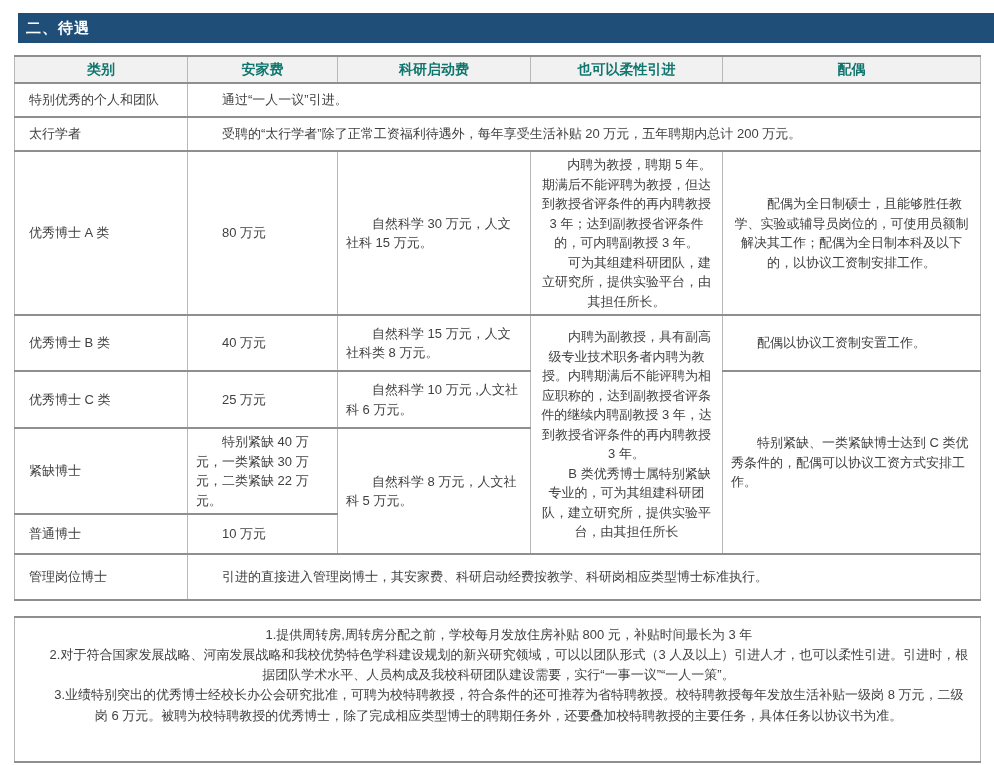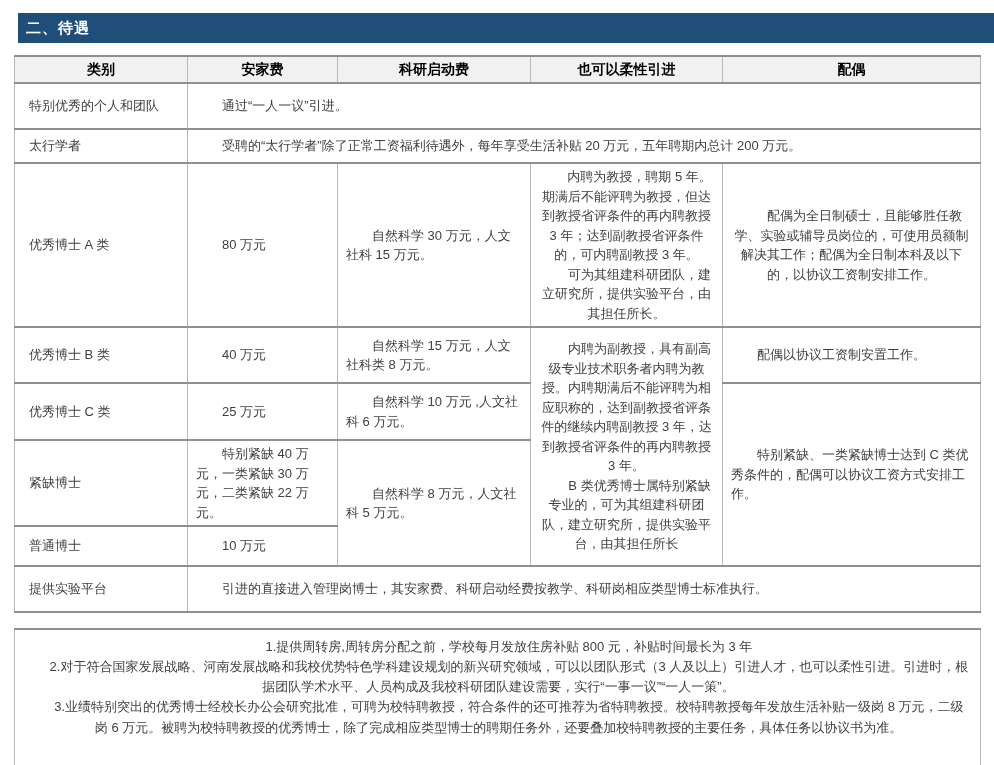--- a/index.html
+++ b/index.html
@@ -18,32 +18,32 @@
     margin-left:14px; font-size:13px;
   }
   table.tbl.main { margin-top:12px; }
   table.tbl.secondary { margin-top:15px; }
   th, td {
     border-left:1px solid #b8b8b8; border-right:1px solid #b8b8b8;
     border-top:2px solid #8f8f8f; border-bottom:2px solid #8f8f8f;
     box-sizing:border-box;
   }
   th {
-    background:#f1f1f1; color:#000000; font-size:14px; font-weight:bold;
+    background:#f1f1f1; color:#0f766e; font-size:14px; font-weight:bold;
     height:27px; text-align:center; padding:2px 4px;
   }
   td {
     padding:3px 8px; vertical-align:middle; line-height:1.5;
     text-indent:2em; text-align:left; word-break:break-all;
   }
   td.cat { text-indent:0; padding-left:14px; }
   td p { margin:0; text-indent:2em;text-align:center; }
   td.notes-cell { text-indent:0; vertical-align:top; padding:7px 10px 8px 12px; }
   td.notes-cell p.note { margin:0; text-indent:1.6em; line-height:1.55; }
-  tr[data-row="special-talent"] { height:46px; }
+  tr[data-row="special-talent"] { height:34px; }
   tr[data-row="taihang-scholar"] { height:34px; }
   tr[data-row="phd-a"] { height:150px; }
   tr[data-row="phd-b"] { height:56px; }
   tr[data-row="phd-c"] { height:57px; }
   tr[data-row="scarce-phd"] { height:57px; }
   tr[data-row="ordinary-phd"] { height:40px; }
   tr[data-row="admin-phd"] { height:46px; }
   tr[data-row="foreign-phd"] { height:29px; }
   tr[data-row="notes"] { height:145px; }
 </style>
@@ -111,21 +111,21 @@
       <tr data-row="scarce-phd">
         <td class="cat">紧缺博士</td>
         <td>特别紧缺 40 万元，一类紧缺 30 万元，二类紧缺 22 万元。</td>
         <td rowspan="2">自然科学 8 万元，人文社科 5 万元。</td>
       </tr>
       <tr data-row="ordinary-phd">
         <td class="cat">普通博士</td>
         <td>10 万元</td>
       </tr>
       <tr data-row="admin-phd">
-        <td class="cat">提供实验平台</td>
+        <td class="cat">管理岗位博士</td>
         <td colspan="4">引进的直接进入管理岗博士，其安家费、科研启动经费按教学、科研岗相应类型博士标准执行。</td>
       </tr>
     </tbody>
 </table>
 
 <table class="tbl secondary">
   <colgroup>
     <col style="width:173px">
       <col style="width:793px">
   </colgroup>

